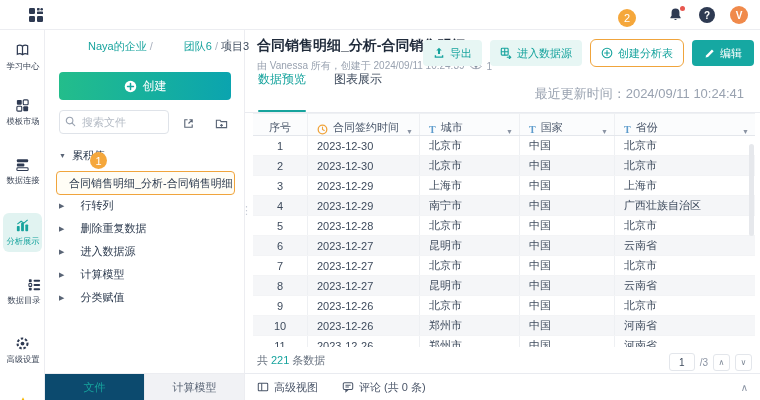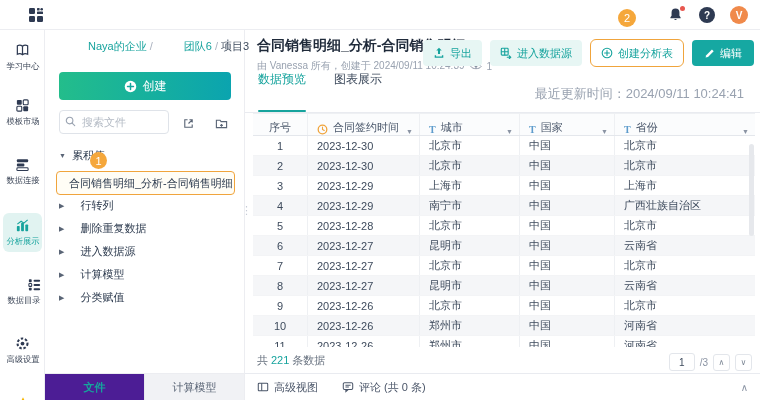--- a/index.html
+++ b/index.html
@@ -44,21 +44,21 @@
   .search-icon { position:absolute; top:86px; left:20px; pointer-events:none; }
   .side-iconbtn { position:absolute; top:84px; width:18px; height:18px; display:flex; align-items:center; justify-content:center; cursor:pointer; }
 
   .tree-root-row { position:absolute; top:118px; left:14px; display:flex; align-items:center; gap:6px; font-size:11px; color:#2c3a4e; cursor:pointer; }
   .caret { font-size:7px; color:#5a6576; }
   .tree-selected { position:absolute; top:141px; left:11px; right:9px; height:24px; border:1.5px solid #f0a43c; border-radius:4px; background:#fffdf6; display:flex; align-items:center; gap:6px; padding:0 6px; font-size:11px; color:#2c3a4e; cursor:pointer; overflow:hidden; white-space:nowrap; }
   .tree-list { position:absolute; top:164px; left:14px; right:4px; }
   .tree-row { height:23px; display:flex; align-items:center; gap:16px; font-size:11px; color:#2c3a4e; cursor:pointer; }
   .side-tabs { position:absolute; bottom:0; left:0; right:0; height:27px; display:flex; border-top:1px solid #ecedf1; }
   .side-tab { flex:1; display:flex; align-items:center; justify-content:center; font-size:11px; cursor:pointer; }
-  .side-tab.active { background:#4c1d95; color:#16a39d;font-weight:bold; }
+  .side-tab.active { background:#0c4a6e; color:#16a39d; }
   .side-tab.inactive { background:#f1f2f5; color:#5a6576; border-left:1px solid #e7e9ee; }
   .resize-handle { position:absolute; left:241px; top:208px; color:#c6ccd6; font-size:11px; line-height:5px; z-index:7; cursor:col-resize; }
 
   
   .main { position:absolute; top:30px; left:245px; right:0; bottom:0; background:#fff; }
   .doc-title { position:absolute; top:7px; left:12px; font-size:14px; font-weight:bold; color:#1f2a3a; }
   .doc-sub { position:absolute; top:29px; left:12px; display:flex; align-items:center; gap:5px; font-size:10px; color:#99a2b0; }
   .hdr-actions { position:absolute; top:9px; right:6px; display:flex; align-items:center; gap:8px; }
   .btn-light { height:26px; border:none; border-radius:4px; background:#e7f6f4; color:#16a39d; font-size:11px; display:flex; align-items:center; gap:5px; padding:0 10px; cursor:pointer; white-space:nowrap; }
   .create-table-wrap { border:1.5px solid #f0a43c; border-radius:6px; padding:1px; }

